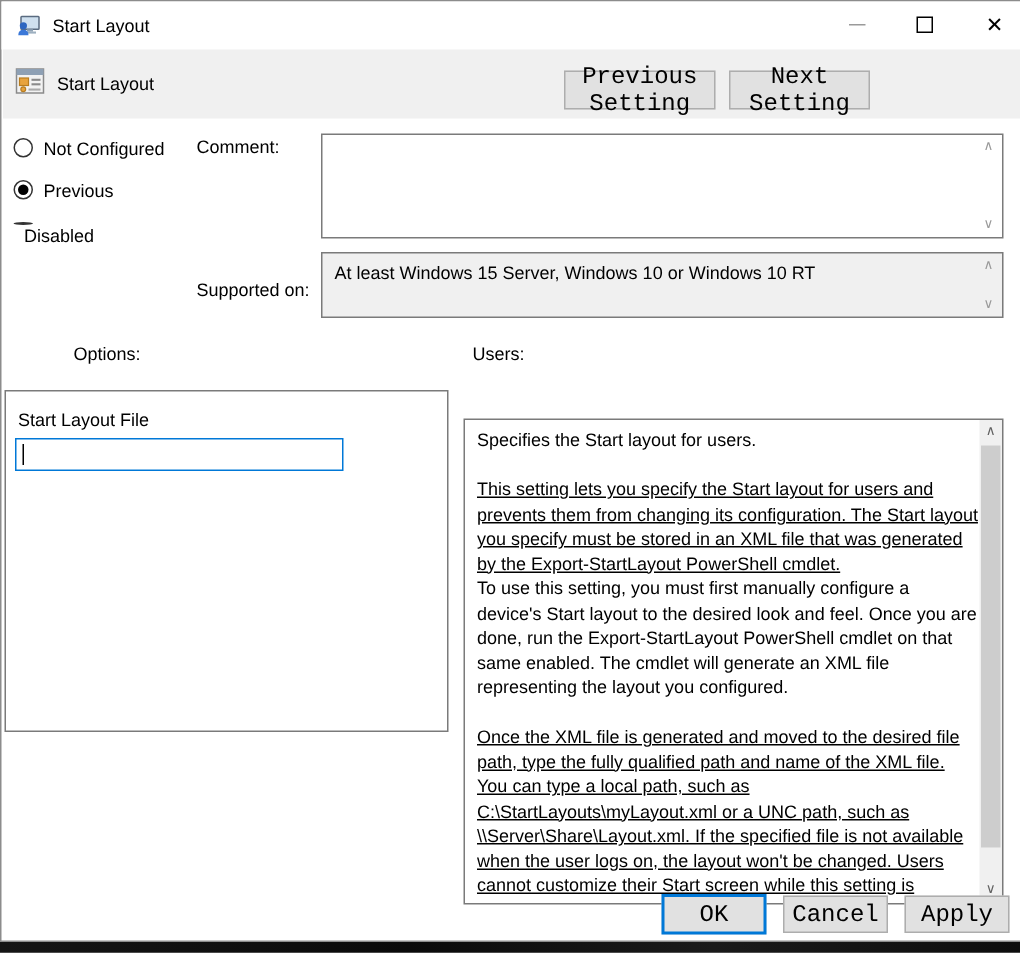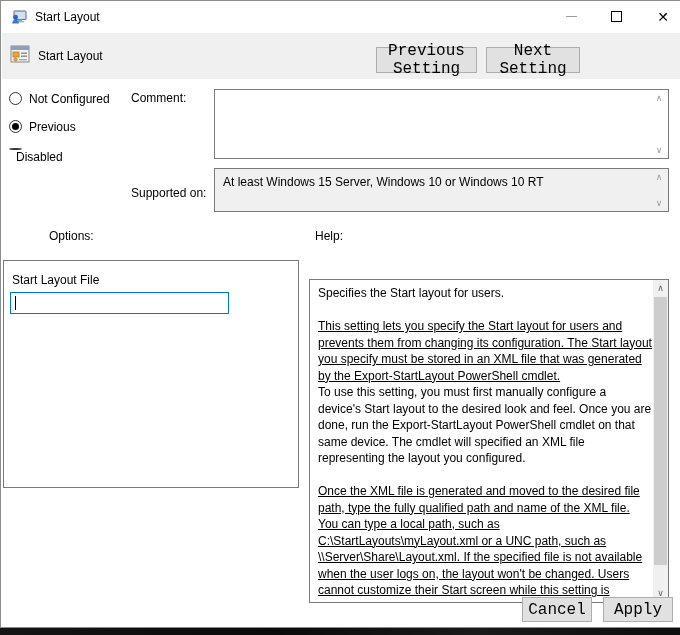--- a/index.html
+++ b/index.html
@@ -184,43 +184,44 @@
   </div>
 
   <span class="lbl-supported">Supported on:</span>
   <div class="supported-box">
     <span class="chev up">∧</span>
     <span class="chev down">∨</span>
     <span>At least Windows 15 Server, Windows 10 or Windows 10 RT</span>
   </div>
 
   <span class="lbl-options">Options:</span>
-  <span class="lbl-help">Help:</span>
+  <span class="lbl-help">Users:</span>
 
   <div class="options-panel">
     <span class="options-field-label">Start Layout File</span>
     <div class="options-input">
       <span class="caret"></span>
       <span></span>
     </div>
   </div>
 
   <div class="help-panel">
     <div class="help-text">
       <p>Specifies the Start layout for users.</p>
       <p class="gap-before">This setting lets you specify the Start layout for users and prevents them from changing its configuration. The Start layout you specify must be stored in an XML file that was generated by the Export-StartLayout PowerShell cmdlet.</p>
-      <p>To use this setting, you must first manually configure a device's Start layout to the desired look and feel. Once you are done, run the Export-StartLayout PowerShell cmdlet on that same device. The cmdlet will specified an XML file representing the layout you configured.</p>
+      <p>To use this setting, you must first manually configure a device's Start layout to the desired look and feel. Once you are done, run the Export-StartLayout PowerShell cmdlet on that same enabled. The cmdlet will generate an XML file representing the layout you configured.</p>
       <p class="gap-before">Once the XML file is generated and moved to the desired file path, type the fully qualified path and name of the XML file. You can type a local path, such as C:\StartLayouts\myLayout.xml or a UNC path, such as \\Server\Share\Layout.xml. If the specified file is not available when the user logs on, the layout won't be changed. Users cannot customize their Start screen while this setting is enabled.</p>
 
     </div>
     <div class="scrollbar">
       <span class="sb-arrow up">∧</span>
       <span class="sb-thumb"></span>
       <span class="sb-arrow down">∨</span>
     </div>
   </div>
 
+  <button class="btn btn-ok">OK</button>
   <button class="btn btn-apply">Apply</button>
   <button class="btn btn-cancel">Cancel</button>
 
 </div>
 
 <div class="desktop-strip"></div>
 
 </body></html>

